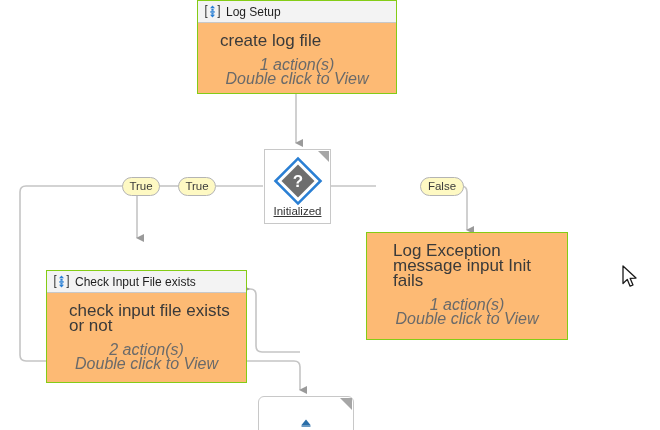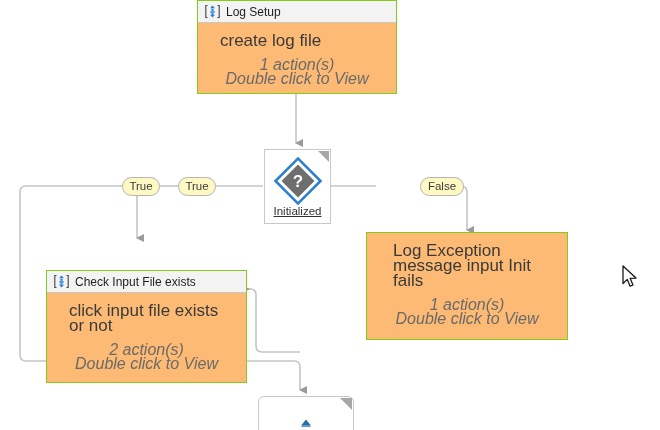--- a/index.html
+++ b/index.html
@@ -235,21 +235,21 @@
           <path d="M7.5,1.6 L10,4.3 L5,4.3 Z" fill="#2a7fd4"></path>
           <rect x="6.4" y="4.8" width="2.2" height="2.0" fill="#2a7fd4"></rect>
           <rect x="5.3" y="7.2" width="4.4" height="1.5" fill="#2a7fd4"></rect>
           <rect x="6.4" y="9.1" width="2.2" height="1.6" fill="#2a7fd4"></rect>
           <path d="M7.5,13.4 L10,10.7 L5,10.7 Z" fill="#2a7fd4"></path>
         </svg>
       </span>
       <span class="node-title">Check Input File exists</span>
     </div>
     <div class="node-body">
-      <div class="node-desc">click input file exists or not</div>
+      <div class="node-desc">check input file exists or not</div>
       <div class="node-meta">
         <div>2 action(s)</div>
         <div>Double click to View</div>
       </div>
     </div>
   </div>
 
   <div class="node" style="left:366px; top:232px; width:202px; height:108px;">
     <div class="node-body">
       <div class="node-desc" style="padding-left:14px; max-width:160px;">Log Exception message input Init fails</div>

